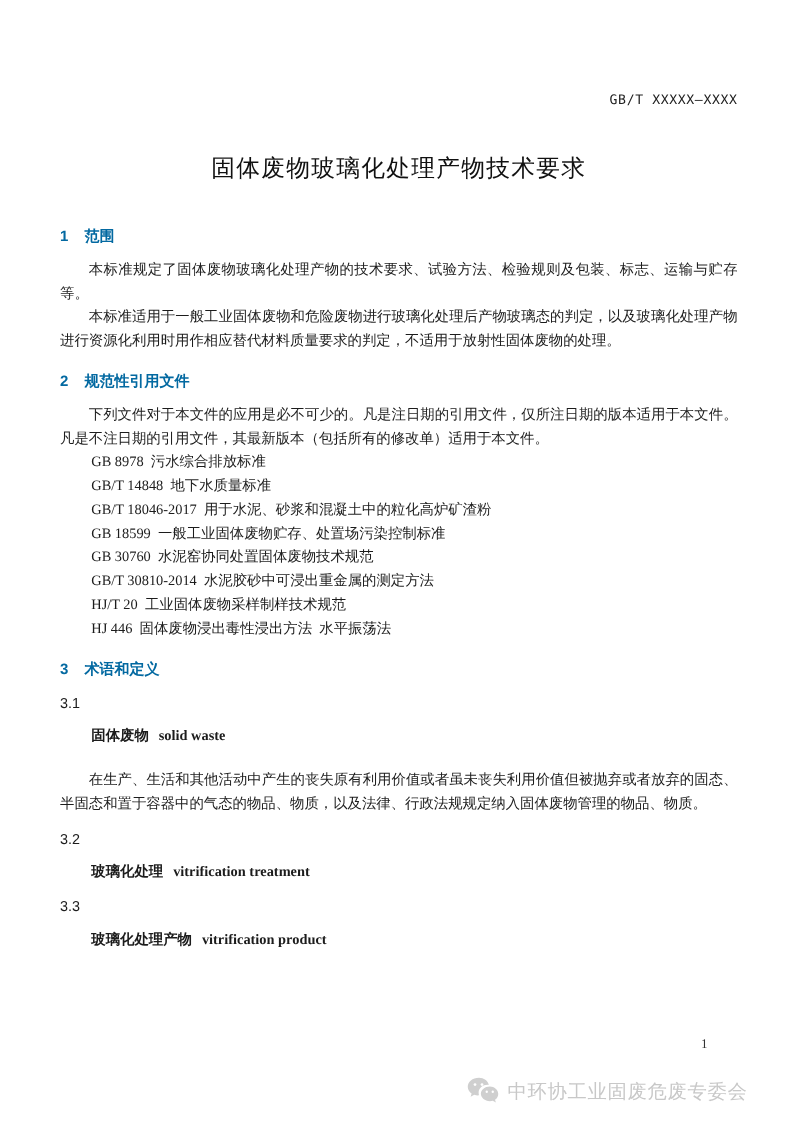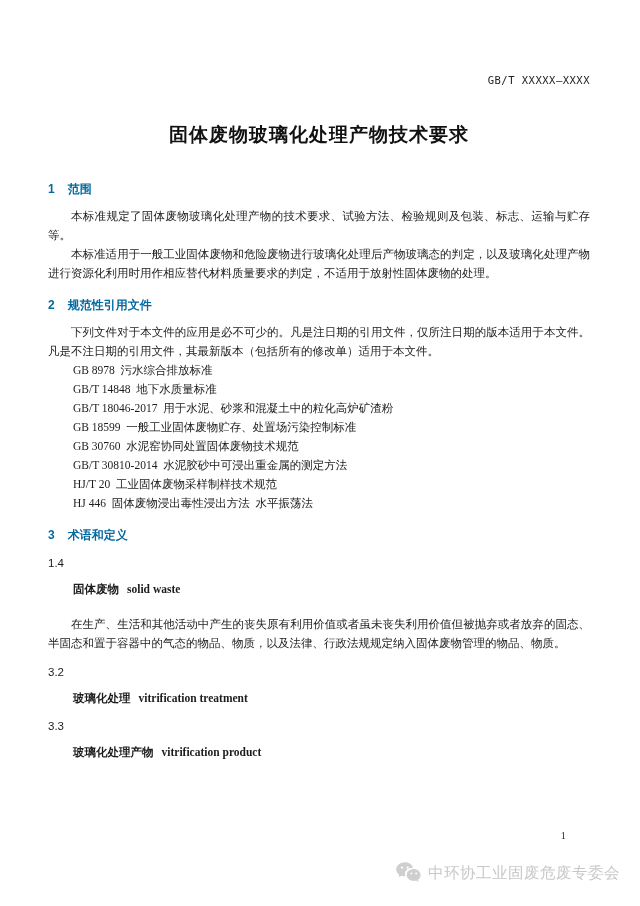--- a/index.html
+++ b/index.html
@@ -22,21 +22,21 @@
     font-family: "DejaVu Sans Mono", monospace;
     font-size: 10.5px;
     letter-spacing: 0.5px;
     color: #222222;
   }
   .doc-title {
     margin: 36px 0 0 0;
     text-align: center;
     font-family: "Liberation Sans", "DejaVu Sans", sans-serif;
     font-size: 19px;
-    font-weight: bold;
+    font-weight: normal;
     color: #111111;
     letter-spacing: 1px;
   }
   .sec-heading {
     font-family: "Liberation Sans", "DejaVu Sans", sans-serif;
     font-size: 12px;
     font-weight: bold;
     color: #0369a1;
   }
   .sec-heading.first { margin-top: 33px; }
@@ -81,21 +81,21 @@
   }
   .term-def { margin-top: 17px; }
   .page-number {
     position: absolute;
     top: 830px; right: 74px;
     font-size: 10.5px;
     color: #333333;
   }
   .footer-watermark {
     position: absolute;
-    top: 861px; right: 20px;
+    top: 861px; right: 42px;
     display: flex;
     align-items: center;
     gap: 5px;
     color: #c8c8c8;
     font-family: "Liberation Sans", "DejaVu Sans", sans-serif;
     font-size: 15.5px;
     letter-spacing: 0.5px;
   }
   .wm-icon { width: 28px; height: 24px; display: block; }
 </style>
@@ -136,21 +136,21 @@
       </div>
     </div>
   </div>
 
   <div>
     <div class="sec-heading later">
       <span class="sec-num">3</span><span>术语和定义</span>
     </div>
 
     <div>
-      <div class="term-num">1.4</div>
+      <div class="term-num">3.1</div>
       <div class="term-heading">
         <span class="term-zh">固体废物</span><span class="term-en">solid waste</span>
       </div>
       <p class="body-par term-def">在生产、生活和其他活动中产生的丧失原有利用价值或者虽未丧失利用价值但被抛弃或者放弃的固态、半固态和置于容器中的气态的物品、物质，以及法律、行政法规规定纳入固体废物管理的物品、物质。</p>
     </div>
 
     <div>
       <div class="term-num">3.2</div>
       <div class="term-heading">
         <span class="term-zh">玻璃化处理</span><span class="term-en">vitrification treatment</span>

